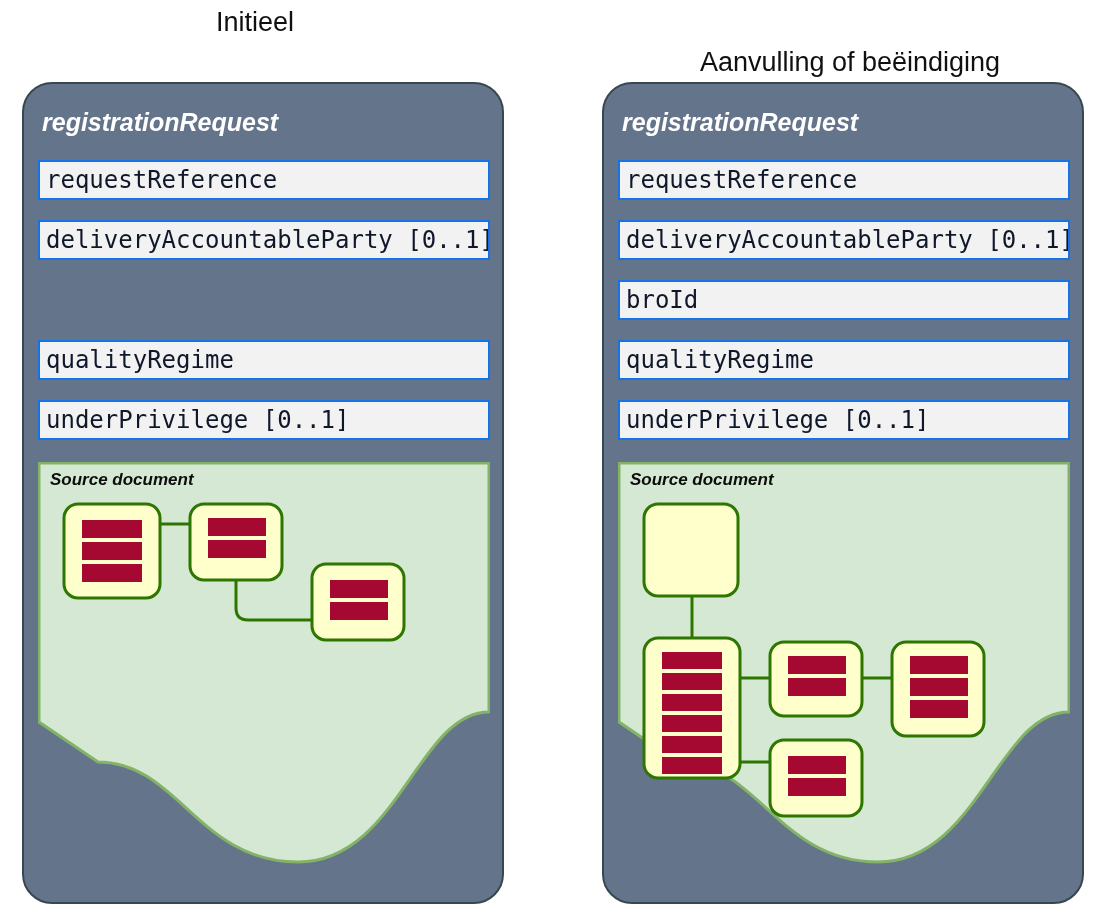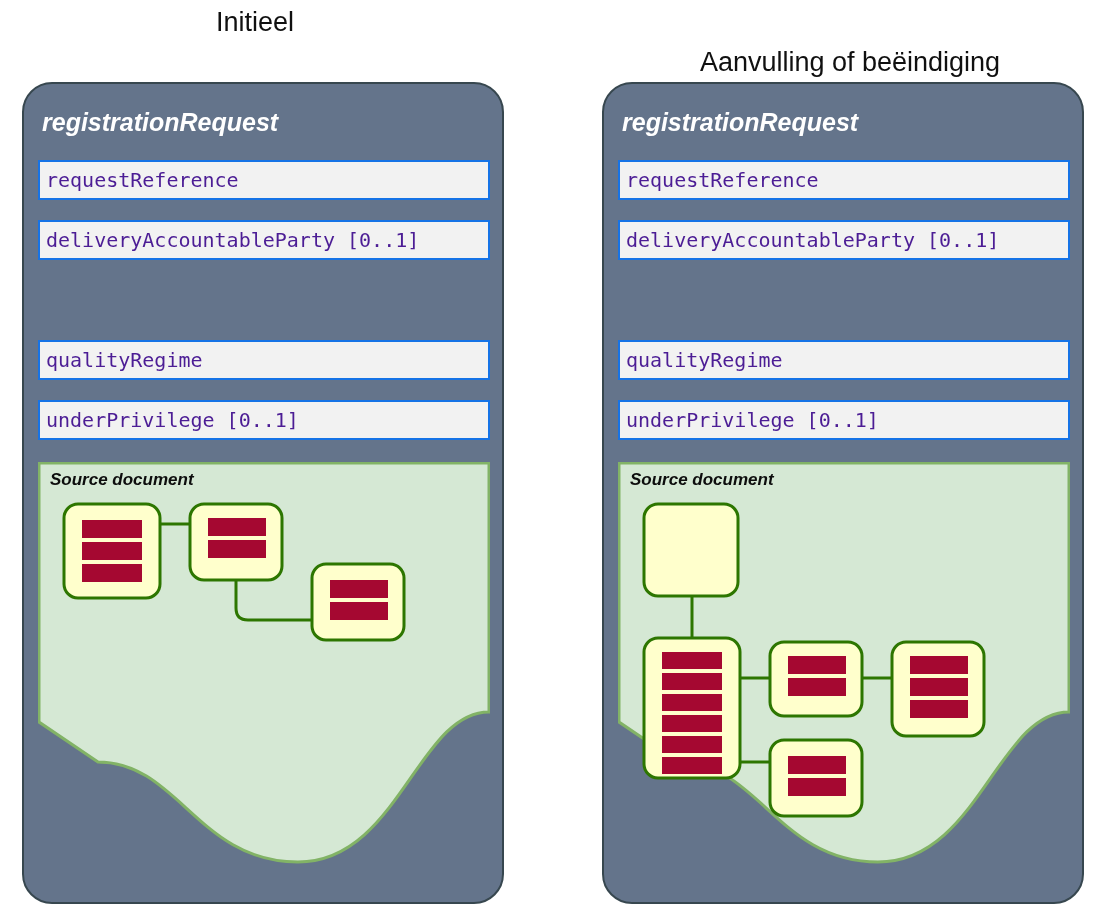--- a/index.html
+++ b/index.html
@@ -39,21 +39,21 @@
   }
 
   
   .field{
     position:absolute;left:14px;
     width:452px;height:40px;
     background:#f2f2f2;
     border:2px solid #1673e6;
     box-sizing:border-box;
     font-family:"DejaVu Sans Mono", monospace;
-    font-size:20px;color:#4c1d95;
+    font-size:24px;color:#0f172a;
     line-height:36px;
     padding-left:6px;
     white-space:nowrap;
     overflow:hidden;
   }
 
   
   .srcdoc{
     position:absolute;left:14px;top:378px;
     width:452px;height:426px;
@@ -121,20 +121,21 @@
         </g>
       </svg>
     </div>
   </div>
 
   <div class="panel" id="panel-right">
     <div class="panel-title">registrationRequest</div>
 
     <div class="field" style="top:76px;">requestReference</div>
     <div class="field" style="top:136px;">deliveryAccountableParty [0..1]</div>
+    <div class="field" style="top:196px;">broId</div>
     <div class="field" style="top:256px;">qualityRegime</div>
     <div class="field" style="top:316px;">underPrivilege [0..1]</div>
 
     <div class="srcdoc">
       <svg width="452" height="426" viewBox="0 0 452 426">
         <path d="M1,1 H451 V250
                  C 380,250 360,400 260,400
                  C 160,400 140,300 60,300
                  L 1,260 Z" fill="#d5e8d4" stroke="#82b366" stroke-width="3"></path>
       </svg>

